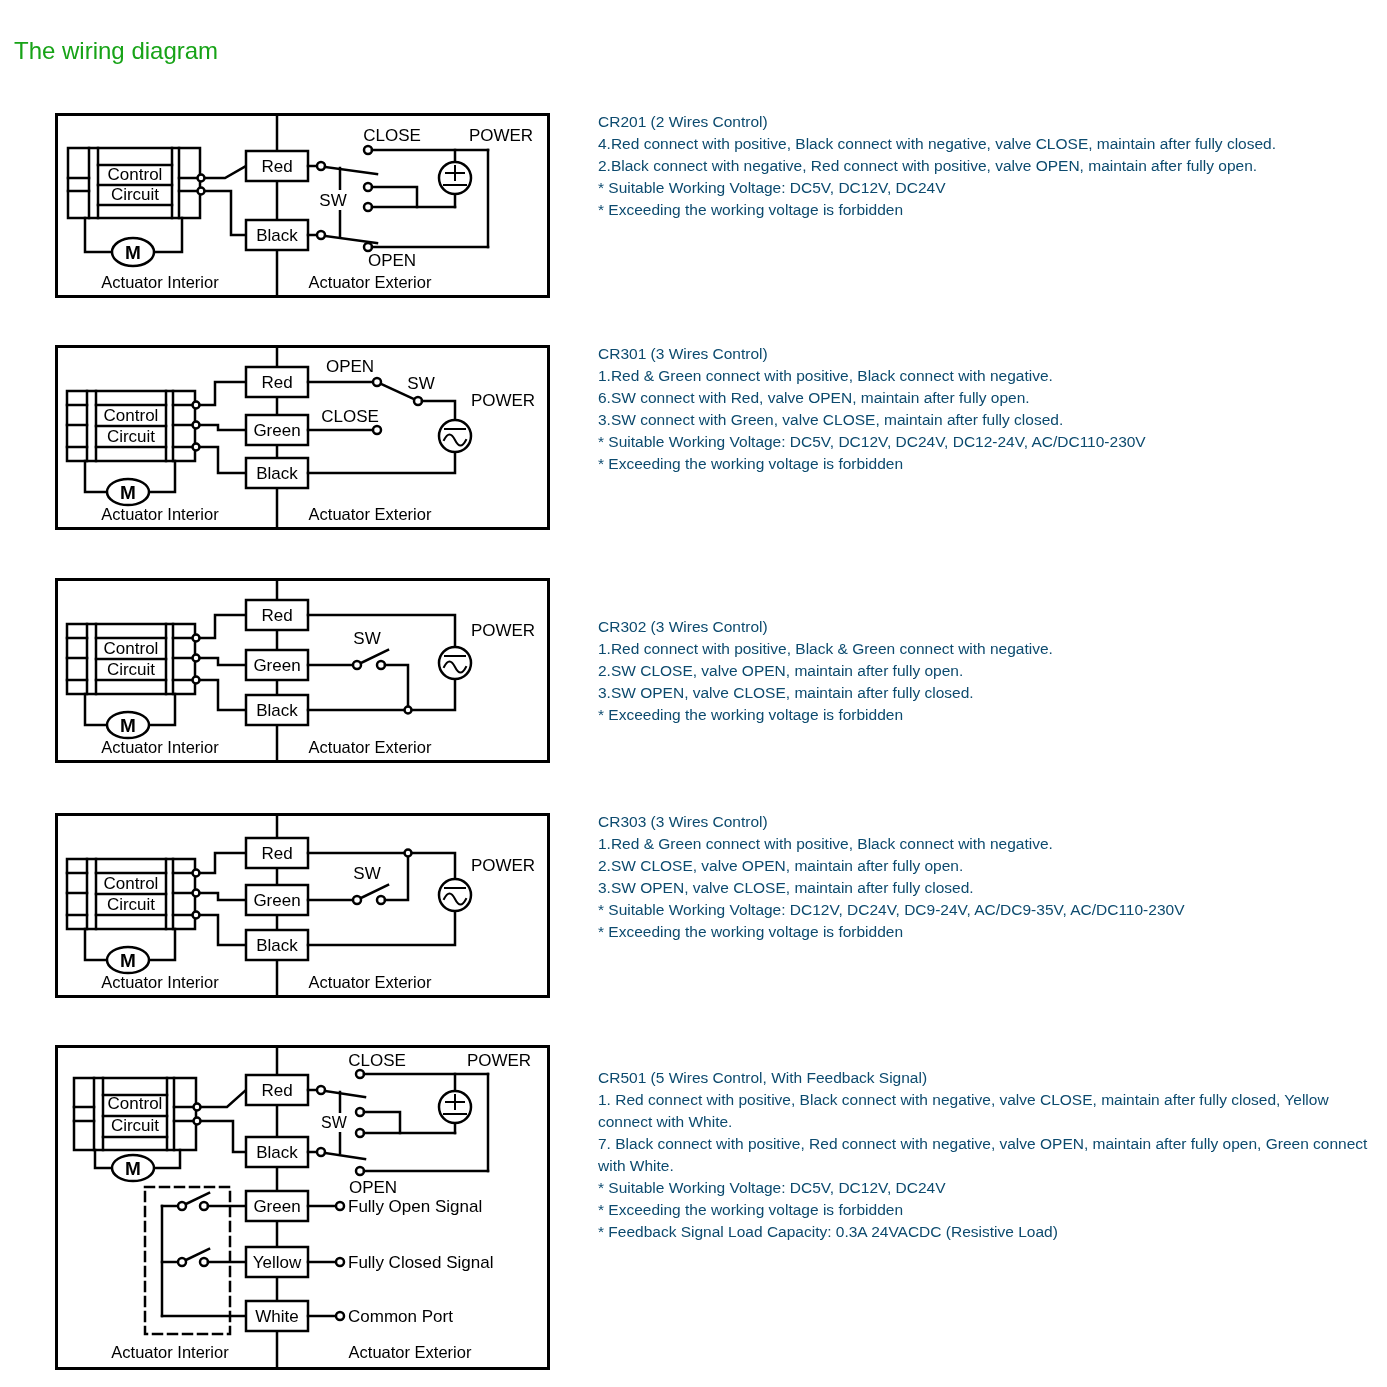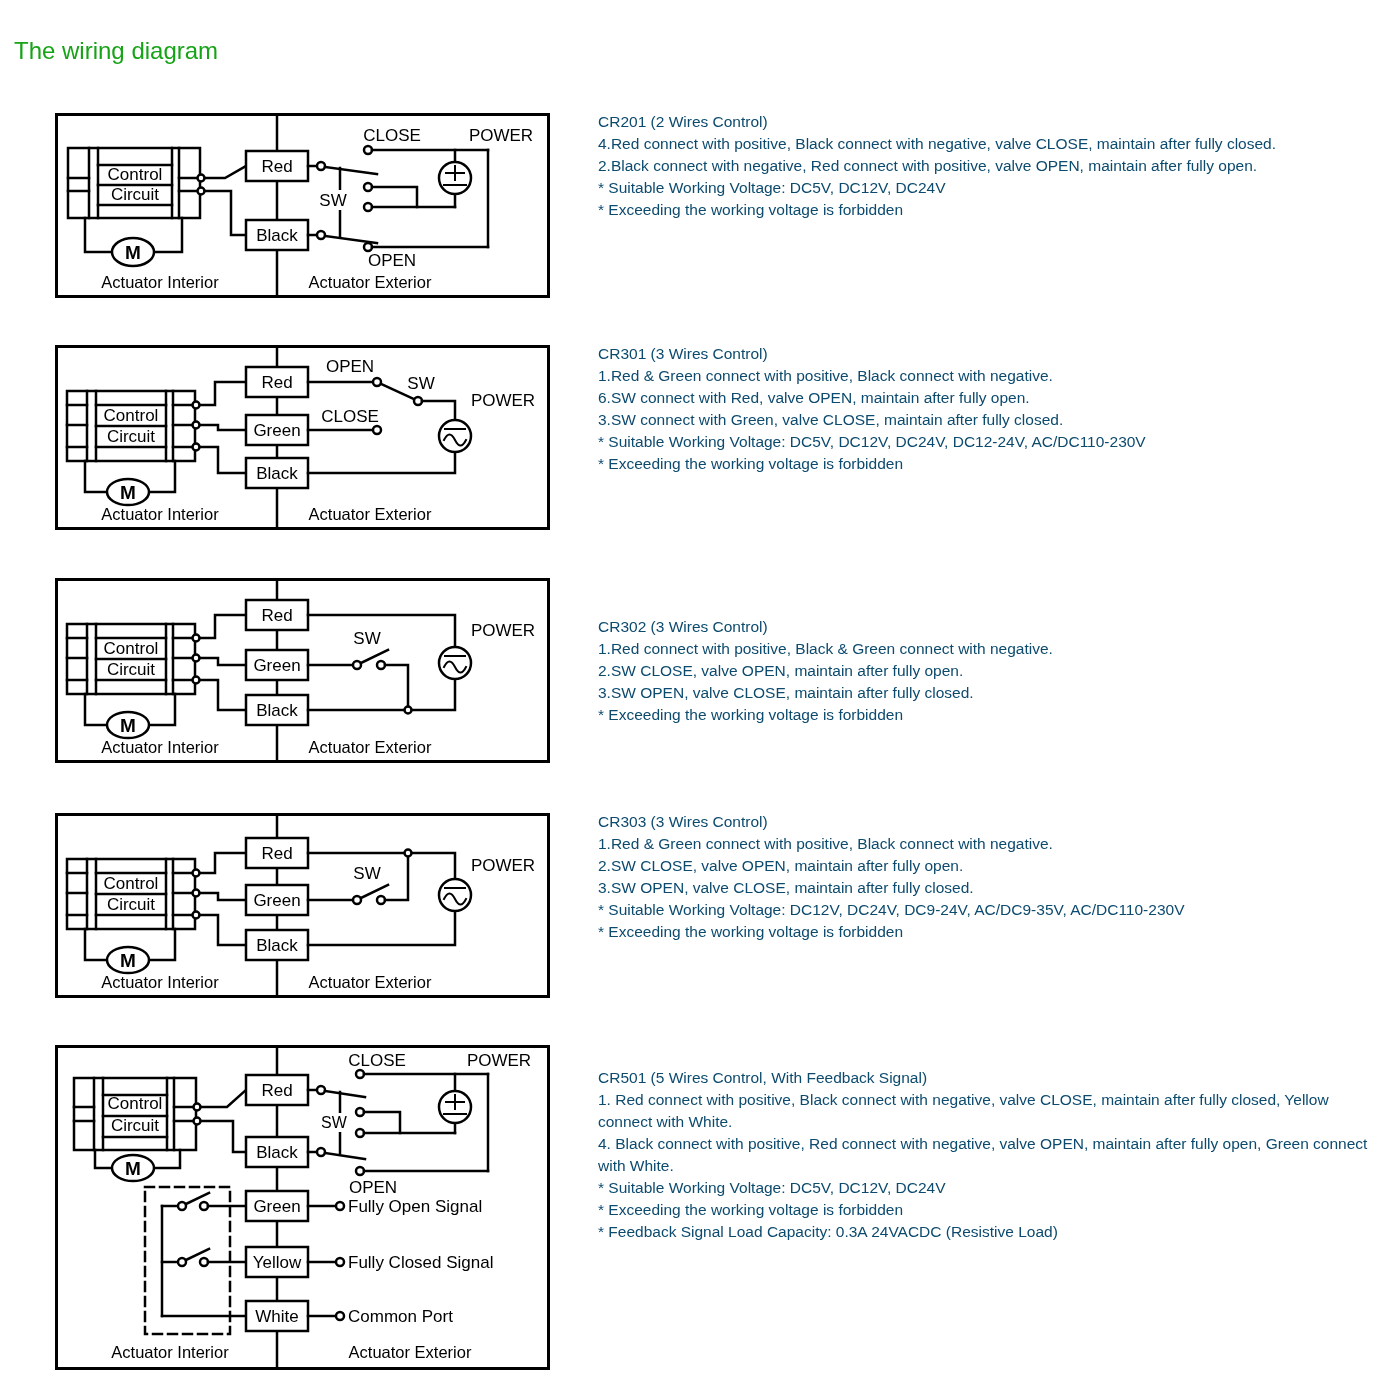--- a/index.html
+++ b/index.html
@@ -388,20 +388,20 @@
       <text class="t17" x="293" y="223">Fully Closed Signal</text>
       <text class="t17" x="293" y="277">Common Port</text>
       <text class="t165 mid" x="115" y="313">Actuator Interior</text>
       <text class="t165 mid" x="355" y="313">Actuator Exterior</text>
     </svg>
   </div>
   <div class="section-text" style="top:1043px;margin-top:24px;">
     <div>CR501 (5 Wires Control, With Feedback Signal)</div>
     <div>
         <div>1. Red connect with positive, Black connect with negative, valve CLOSE, maintain after fully closed, Yellow connect with White.</div>
-        <div>4. Black connect with positive, Red connect with negative, valve OPEN, maintain after fully open, Green connect with White.</div>
+        <div>7. Black connect with positive, Red connect with negative, valve OPEN, maintain after fully open, Green connect with White.</div>
         <div>* Suitable Working Voltage: DC5V, DC12V, DC24V</div>
         <div>* Exceeding the working voltage is forbidden</div>
         <div>* Feedback Signal Load Capacity: 0.3A 24VACDC (Resistive Load)</div>
       </div>
   </div>
 
 </div>
 
 </body></html>

